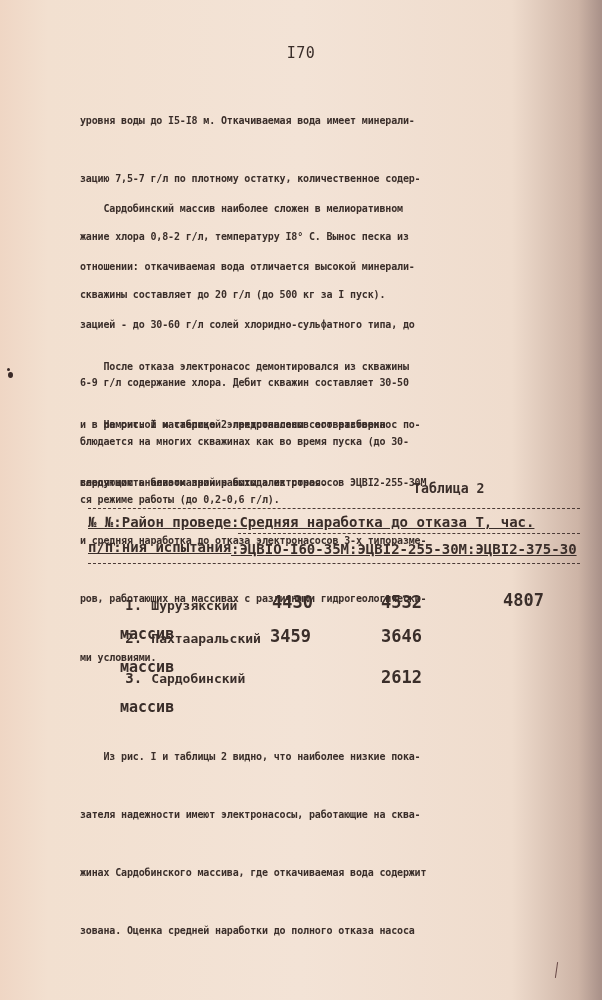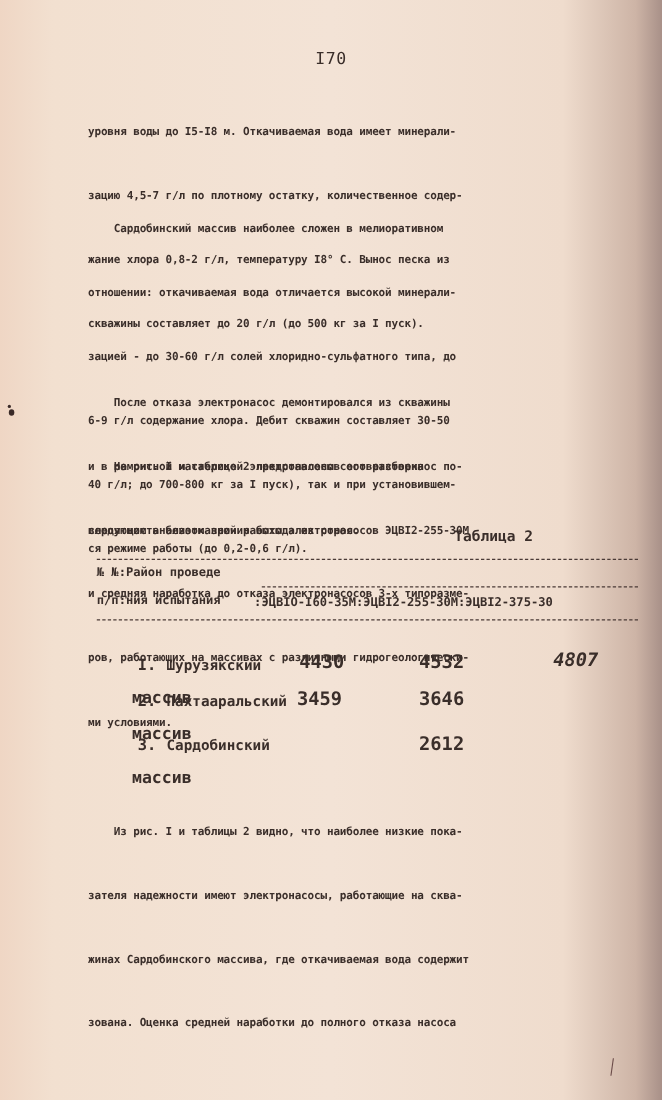--- a/index.html
+++ b/index.html
@@ -26,52 +26,52 @@
   .line { display: block; height: 19.4px; }
   .table-caption {
     position: absolute; left: 413px; top: 481px; font-size: 13.2px; font-weight: bold;
   }
   .rule {
     position: absolute; left: 88px; width: 492px; height: 0;
     border-top: 1.6px dashed #4a3a36;
   }
   .rule.mid { left: 238px; width: 342px; }
   .th {
-    position: absolute; font-size: 11px; font-weight: bold; white-space: pre;
+    position: absolute; font-size: 14px; font-weight: bold; white-space: pre; text-decoration: underline;
   }
   .row-label {
     position: absolute; font-size: 13px; font-weight: bold; line-height: 14px; white-space: pre;
   }
   .row-label .num { display: inline-block; width: 26px; font-size: 14px; }
   .row-label .sub { display: block; padding-left: 26px; font-size: 15px; }
   .cell { position: absolute; font-size: 17px; font-weight: bold; text-align: right; }
   .speck { position: absolute; left: 8px; top: 372px; width: 5px; height: 6px; border-radius: 50%; background: #3a2a28; }
   .speck2 { position: absolute; left: 7px; top: 368px; width: 3px; height: 3px; border-radius: 50%; background: #3a2a28; }
   .scratch { position: absolute; left: 556px; top: 962px; width: 1px; height: 16px; background: #6a4a48; transform: rotate(8deg); }
 </style>
 </head>
 <body>
 
 <div class="page">
 
   <div class="page-number">I70</div>
 
   <div class="text-block" style="top:72px;">
     <span class="line">уровня воды до I5-I8 м. Откачиваемая вода имеет минерали-</span>
-    <span class="line">зацию 4,5-7 г/л по плотному остатку, количественное содер-</span>
+    <span class="line">зацию 7,5-7 г/л по плотному остатку, количественное содер-</span>
     <span class="line">жание хлора 0,8-2 г/л, температуру I8° С. Вынос песка из</span>
     <span class="line">скважины составляет до 20 г/л (до 500 кг за I пуск).</span>
   </div>
 
   <div class="text-block" style="top:160px;">
     <span class="line">    Сардобинский массив наиболее сложен в мелиоративном</span>
     <span class="line">отношении: откачиваемая вода отличается высокой минерали-</span>
     <span class="line">зацией - до 30-60 г/л солей хлоридно-сульфатного типа, до</span>
     <span class="line">6-9 г/л содержание хлора. Дебит скважин составляет 30-50</span>
-    <span class="line">40 г/л; до 700-800 кг за I пуск), так и при установившем-</span>
+    <span class="line">блюдается на многих скважинах как во время пуска (до 30-</span>
     <span class="line">ся режиме работы (до 0,2-0,6 г/л).</span>
   </div>
 
   <div class="text-block" style="top:318px;">
     <span class="line">    После отказа электронасос демонтировался из скважины</span>
     <span class="line">и в ремонтной мастерской электронасосов его разборка с по-</span>
     <span class="line">следующим анализом причин выхода из строя.</span>
   </div>
 
   <div class="text-block" style="top:376px;">
@@ -79,32 +79,33 @@
     <span class="line">вероятность безотказной работы электронасосов ЭЦВI2-255-30М</span>
     <span class="line">и средняя наработка до отказа электронасосов 3-х типоразме-</span>
     <span class="line">ров, работающих на массивах с различными гидрогеологически-</span>
     <span class="line">ми условиями.</span>
   </div>
 
   <div class="table-caption">Таблица 2</div>
 
   <div class="rule" style="top:508px;"></div>
   <div class="th" style="left:88px; top:514px;">№ №:Район проведе</div>
+  <div class="th" style="left:231px; top:514px;">:Средняя наработка до отказа Т, час.</div>
   <div class="rule mid" style="top:533px;"></div>
   <div class="th" style="left:88px; top:539px;">п/п:ния испытания</div>
   <div class="th" style="left:231px; top:541px;">:ЭЦВIO-I60-35М:ЭЦВI2-255-30М:ЭЦВI2-375-30</div>
   <div class="rule" style="top:563px;"></div>
 
   <div class="row-label" style="left:94px; top:584px;">
     <span class="num">I.</span><span>Шурузякский</span>
     <span class="sub">массив</span>
   </div>
   <div class="cell" style="left:272px; top:592px;">4430</div>
   <div class="cell" style="left:381px; top:592px;">4532</div>
-  <div class="cell" style="left:503px; top:590px;font-style:italic;">4807</div>
+  <div class="cell" style="left:503px; top:590px;">4807</div>
 
   <div class="row-label" style="left:94px; top:617px;">
     <span class="num">2.</span><span>Пахтааральский</span>
     <span class="sub">массив</span>
   </div>
   <div class="cell" style="left:270px; top:626px;">3459</div>
   <div class="cell" style="left:381px; top:626px;">3646</div>
   <div class="cell" style="left:503px; top:626px;"></div>
 
   <div class="row-label" style="left:94px; top:657px;">

